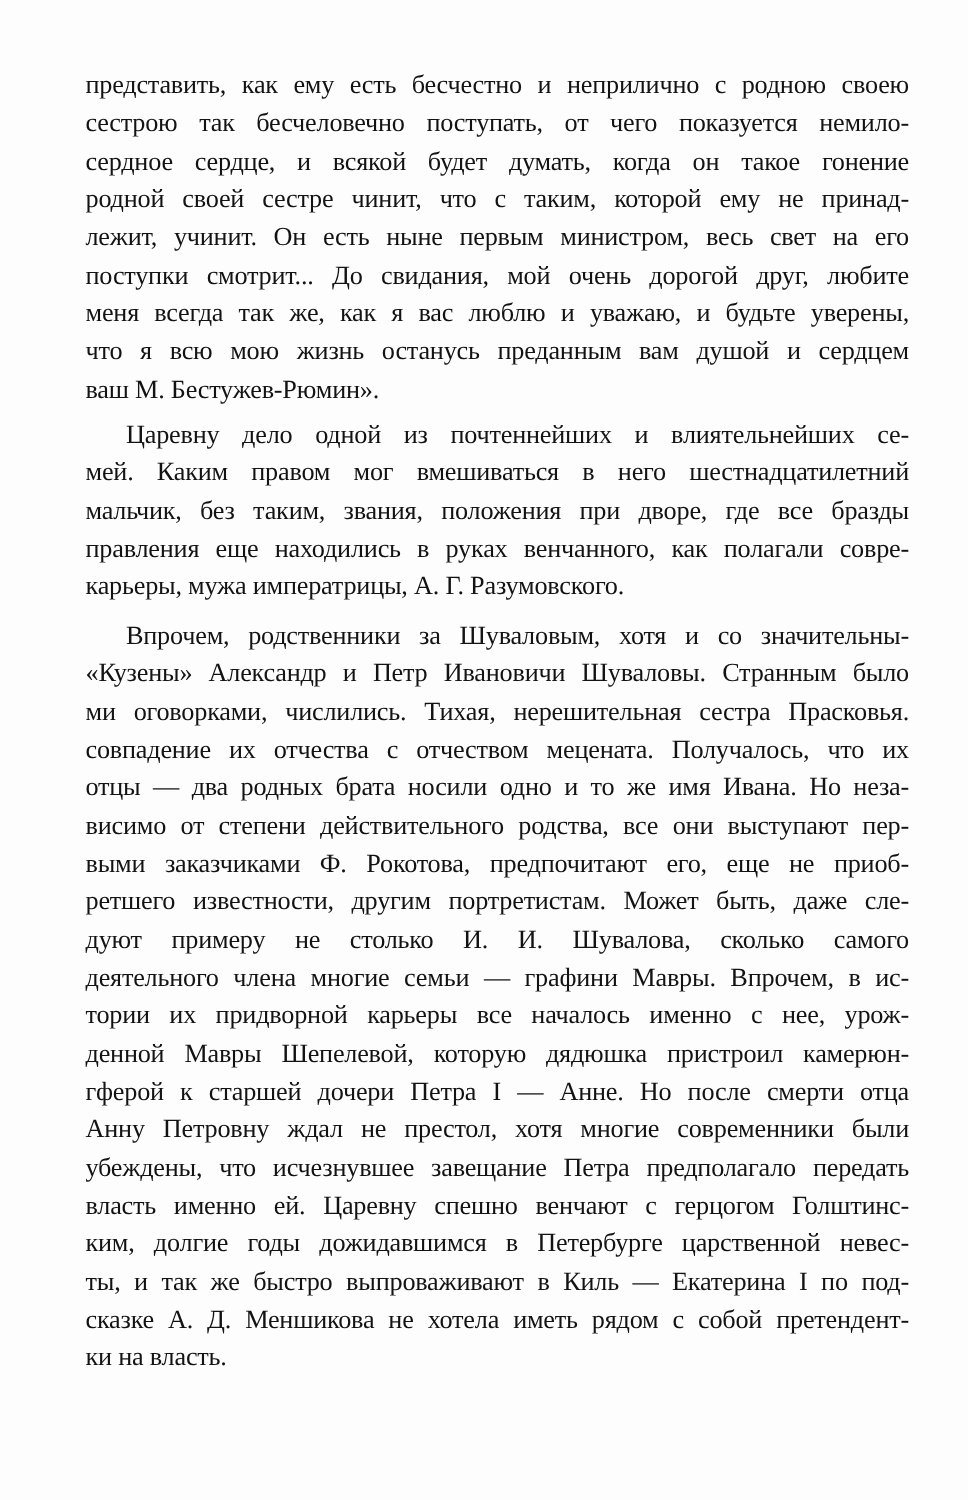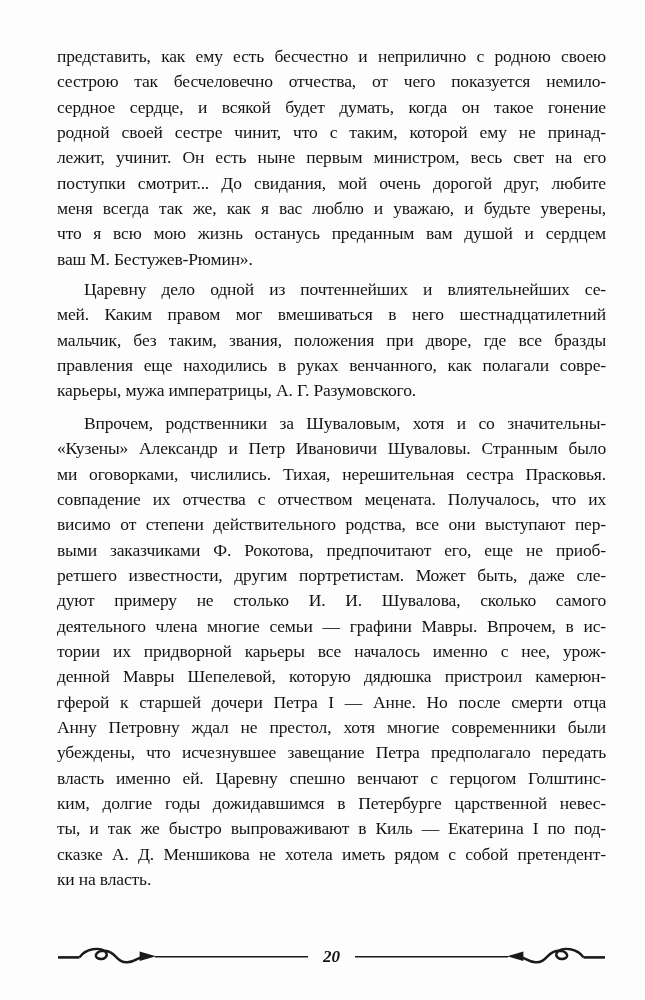--- a/index.html
+++ b/index.html
@@ -77,74 +77,54 @@
   }
 </style>
 </head>
 <body>
 
 <div class="page">
 
   <div class="text-block" id="text-block">
       <div class="para" style="margin-top: 0px;">
         <div class="line first">представить, как ему есть бесчестно и неприлично с родною своею</div>
-        <div class="line">сестрою так бесчеловечно отчества, от чего показуется немило-</div>
+        <div class="line">сестрою так бесчеловечно поступать, от чего показуется немило-</div>
         <div class="line">сердное сердце, и всякой будет думать, когда он такое гонение</div>
         <div class="line">родной своей сестре чинит, что с таким, которой ему не принад-</div>
         <div class="line">лежит, учинит. Он есть ныне первым министром, весь свет на его</div>
         <div class="line">поступки смотрит... До свидания, мой очень дорогой друг, любите</div>
         <div class="line">меня всегда так же, как я вас люблю и уважаю, и будьте уверены,</div>
         <div class="line">что я всю мою жизнь останусь преданным вам душой и сердцем</div>
         <div class="line last">ваш М. Бестужев-Рюмин».</div>
       </div>
       <div class="para indented" style="margin-top: 5px;">
         <div class="line first">Царевну дело одной из почтеннейших и влиятельнейших се-</div>
         <div class="line">мей. Каким правом мог вмешиваться в него шестнадцатилетний</div>
         <div class="line">мальчик, без таким, звания, положения при дворе, где все бразды</div>
         <div class="line">правления еще находились в руках венчанного, как полагали совре-</div>
         <div class="line last">карьеры, мужа императрицы, А. Г. Разумовского.</div>
       </div>
       <div class="para indented" style="margin-top: 7px;">
         <div class="line first">Впрочем, родственники за Шуваловым, хотя и со значительны-</div>
         <div class="line">«Кузены» Александр и Петр Ивановичи Шуваловы. Странным было</div>
         <div class="line">ми оговорками, числились. Тихая, нерешительная сестра Прасковья.</div>
         <div class="line">совпадение их отчества с отчеством мецената. Получалось, что их</div>
+        <div class="line">отцы — два родных брата носили одно и то же имя Ивана. Но неза-</div>
         <div class="line">висимо от степени действительного родства, все они выступают пер-</div>
         <div class="line">выми заказчиками Ф. Рокотова, предпочитают его, еще не приоб-</div>
         <div class="line">ретшего известности, другим портретистам. Может быть, даже сле-</div>
         <div class="line">дуют примеру не столько И. И. Шувалова, сколько самого</div>
         <div class="line">деятельного члена многие семьи — графини Мавры. Впрочем, в ис-</div>
         <div class="line">тории их придворной карьеры все началось именно с нее, урож-</div>
         <div class="line">денной Мавры Шепелевой, которую дядюшка пристроил камерюн-</div>
         <div class="line">гферой к старшей дочери Петра I — Анне. Но после смерти отца</div>
         <div class="line">Анну Петровну ждал не престол, хотя многие современники были</div>
         <div class="line">убеждены, что исчезнувшее завещание Петра предполагало передать</div>
         <div class="line">власть именно ей. Царевну спешно венчают с герцогом Голштинс-</div>
         <div class="line">ким, долгие годы дожидавшимся в Петербурге царственной невес-</div>
         <div class="line">ты, и так же быстро выпроваживают в Киль — Екатерина I по под-</div>
         <div class="line">сказке А. Д. Меншикова не хотела иметь рядом с собой претендент-</div>
         <div class="line last">ки на власть.</div>
       </div>
     </div>
 
-  <div class="footer">
-    <svg class="orn left" viewBox="0 0 246 26" preserveAspectRatio="none" xmlns="http://www.w3.org/2000/svg">
-      <line x1="1" y1="13.4" x2="22" y2="13.4" stroke="#1a1a1a" stroke-width="2.6"></line>
-      <path d="M22,13.4 C28,4.5 42,2.5 47.5,8 C51,12 46,16.5 40.5,14.5
-               C35.5,12.6 38.5,6.4 47,6.8 C58,7.3 57.5,18.6 69,18.3
-               C77.5,18 80,12 88,12.3" fill="none" stroke="#1a1a1a" stroke-width="2.4"></path>
-      <polygon points="81,7.6 97,12.3 81,17" fill="#1a1a1a"></polygon>
-      <line x1="96" y1="12.8" x2="246" y2="12.8" stroke="#1a1a1a" stroke-width="1.4"></line>
-    </svg>
-
-    <div class="pagenum">20</div>
-
-    <svg class="orn right" viewBox="0 0 246 26" preserveAspectRatio="none" xmlns="http://www.w3.org/2000/svg">
-      <line x1="1" y1="13.4" x2="22" y2="13.4" stroke="#1a1a1a" stroke-width="2.6"></line>
-      <path d="M22,13.4 C28,4.5 42,2.5 47.5,8 C51,12 46,16.5 40.5,14.5
-               C35.5,12.6 38.5,6.4 47,6.8 C58,7.3 57.5,18.6 69,18.3
-               C77.5,18 80,12 88,12.3" fill="none" stroke="#1a1a1a" stroke-width="2.4"></path>
-      <polygon points="81,7.6 97,12.3 81,17" fill="#1a1a1a"></polygon>
-      <line x1="96" y1="12.8" x2="246" y2="12.8" stroke="#1a1a1a" stroke-width="1.4"></line>
-    </svg>
-  </div>
 
 </div>
 
 </body></html>

